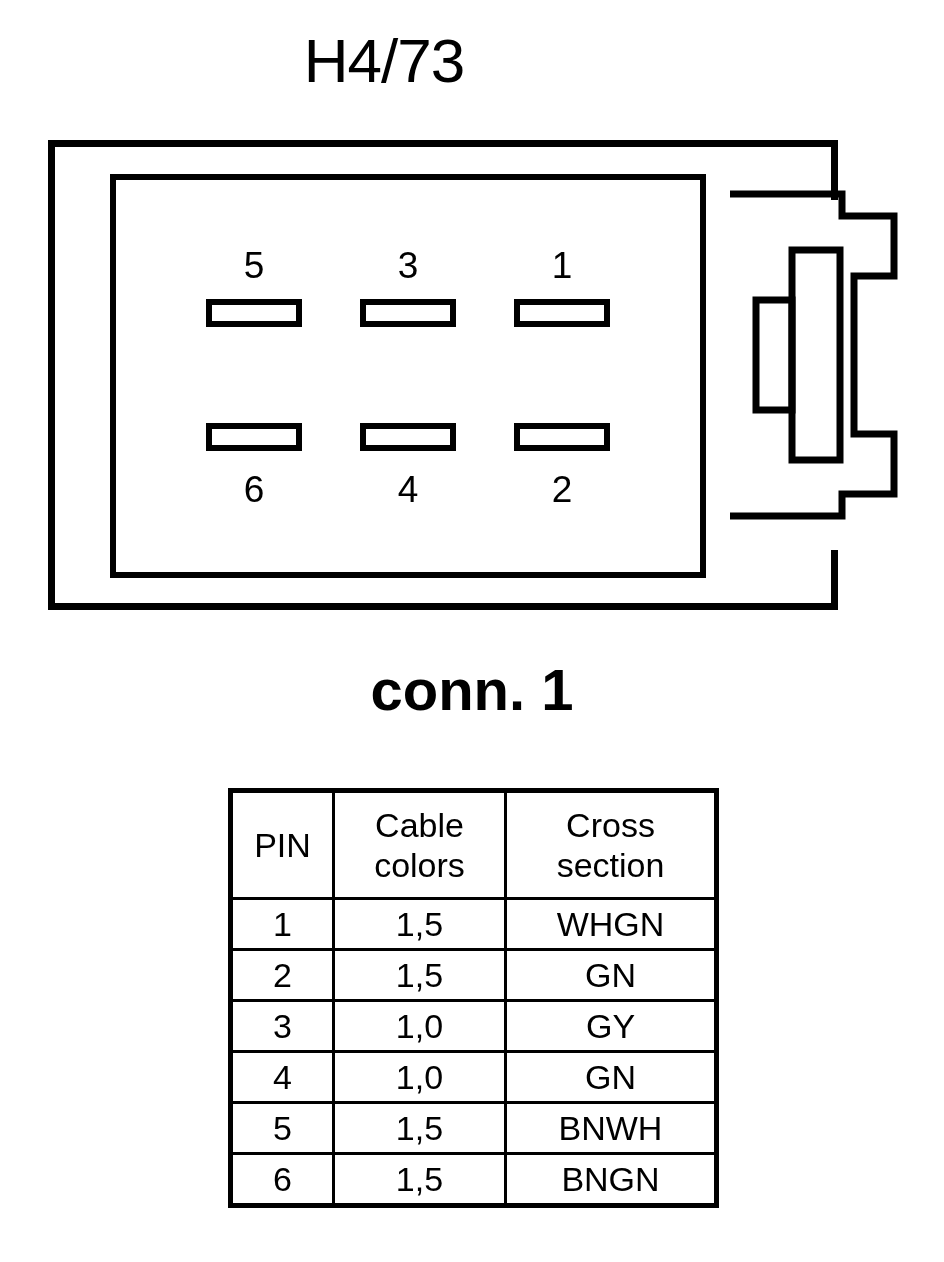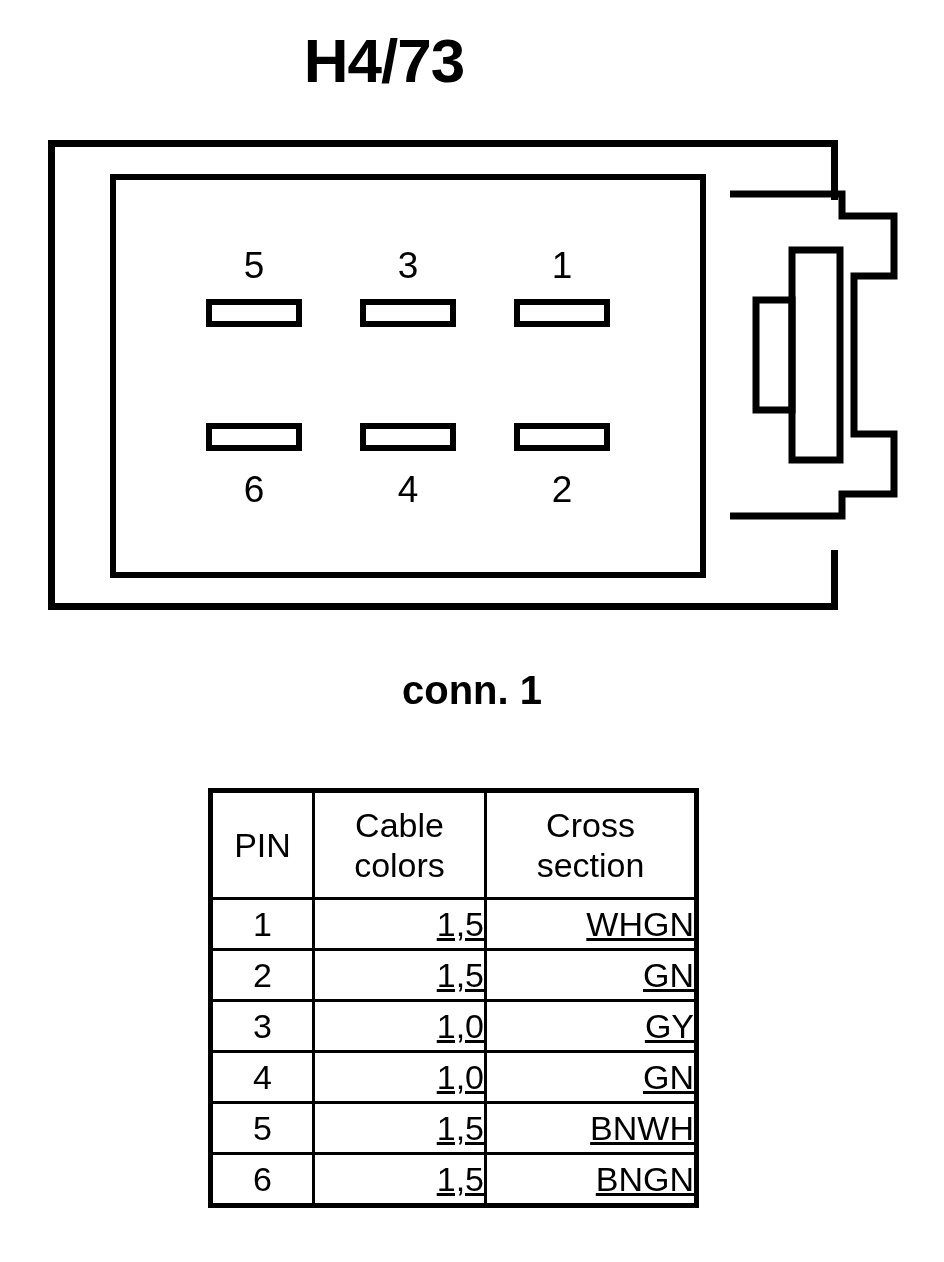--- a/index.html
+++ b/index.html
@@ -18,21 +18,21 @@
   }
 
   
   #connector-title {
     position: absolute;
     left: 0;
     top: 26px;
     width: 768px;
     text-align: center;
     font-size: 62px;
-    font-weight: bold;
+    font-weight: normal;
     letter-spacing: -1px;
     line-height: 70px;
   }
 
   
   #connector-drawing {
     position: absolute;
     left: 0;
     top: 0;
     width: 944px;
@@ -117,29 +117,29 @@
   }
   #connector-latch svg { display: block; }
 
   
   #connector-subtitle {
     position: absolute;
     left: 0;
     top: 655px;
     width: 944px;
     text-align: center;
-    font-size: 40px;
+    font-size: 58px;
     font-weight: bold;
     line-height: 70px;
   }
 
   
   #pin-table-wrap {
     position: absolute;
-    left: 208px;
+    left: 228px;
     top: 788px;
     width: 588px;
   }
   table#pin-table {
     border-collapse: collapse;
     width: 486px;
     table-layout: fixed;
     border: 5px solid #000;
   }
   table#pin-table col.col-pin   { width: 103px; }
@@ -160,23 +160,22 @@
     text-align: center;
     padding: 2px 4px;
   }
   table#pin-table tbody td {
     height: 48px;
   }
   td.cell-pin {
     text-align: center;
   }
   td.cell-cross, td.cell-color {
-    text-align: right;
+    text-align: center;
     padding-left: 10px;
-    text-decoration: underline;
   }
   .hdr-line { display: block; }
 </style>
 </head>
 <body>
 
 <div id="connector-title">H4/73</div>
 
 <div id="connector-drawing">
 

